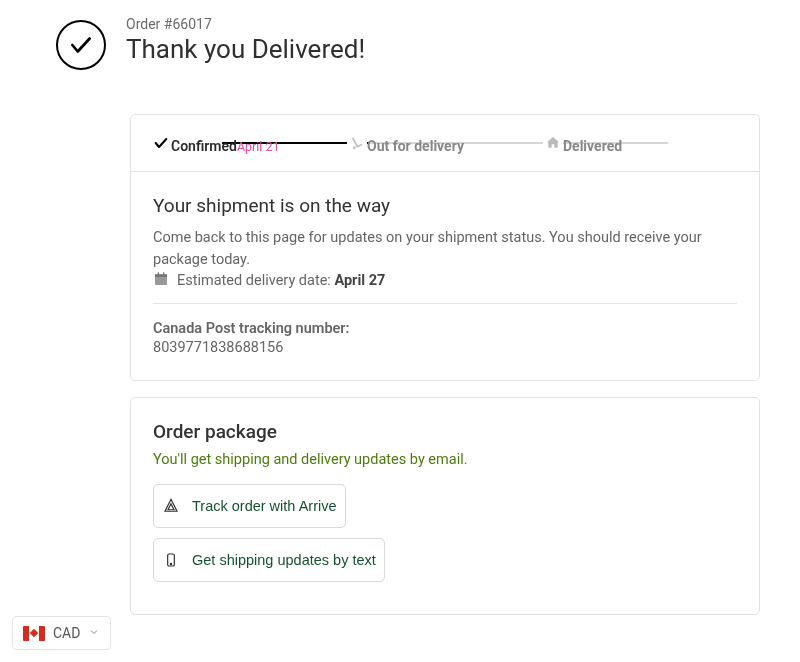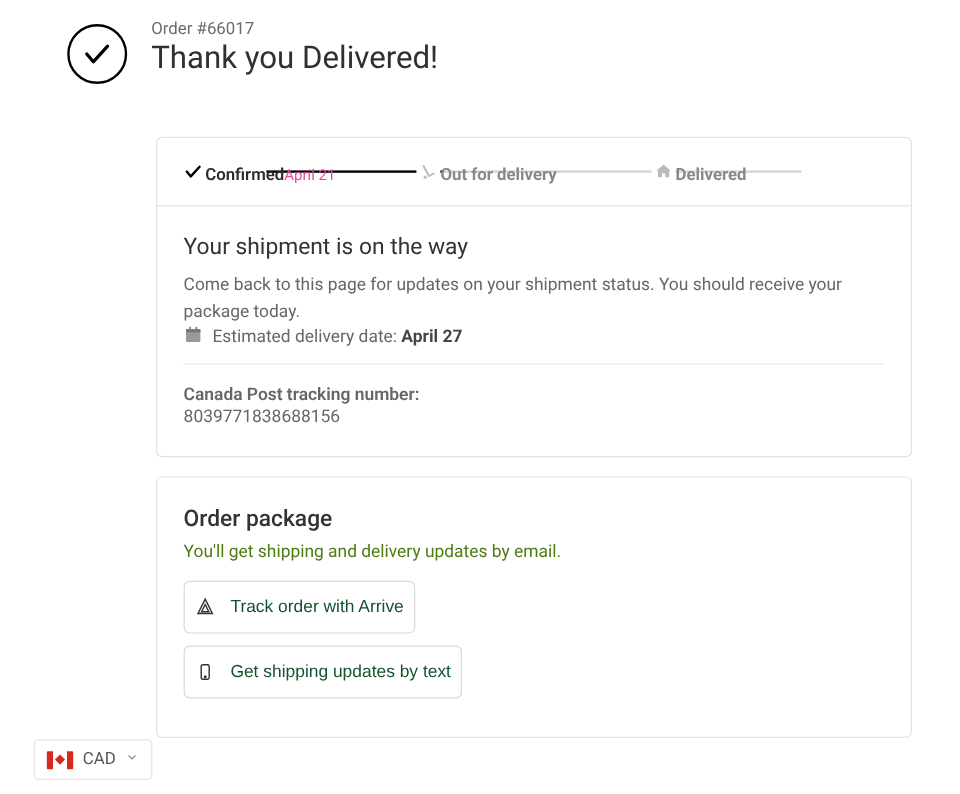--- a/index.html
+++ b/index.html
@@ -157,21 +157,21 @@
       background: #fff;
       cursor: pointer;
       margin-bottom: 10px;
       width: fit-content;
     }
     .action-btn .ic { width: 18px; height: 18px; display:flex; align-items:center; justify-content:center;}
 
     .currency-selector {
       position: absolute;
       bottom: 12px;
-      left: 28px;
+      left: 12px;
       display: flex;
       align-items: center;
       gap: 8px;
       padding: 8px 10px;
       border: 1px solid #e4e4e4;
       border-radius: 4px;
       background: #fff;
       cursor: pointer;
       font-size: 14px;
       color: #555;

